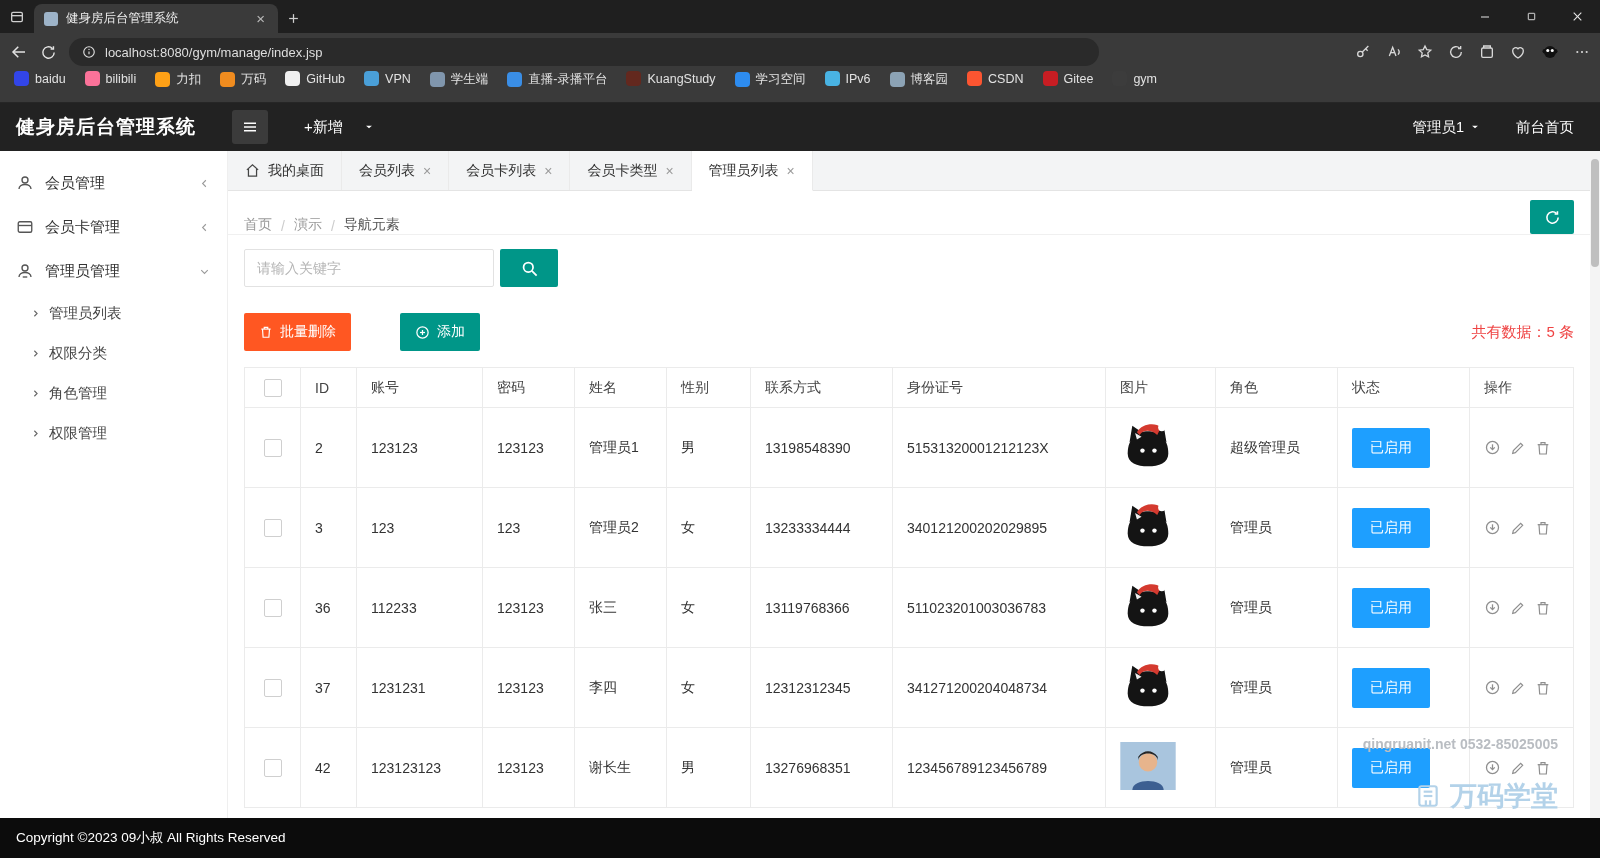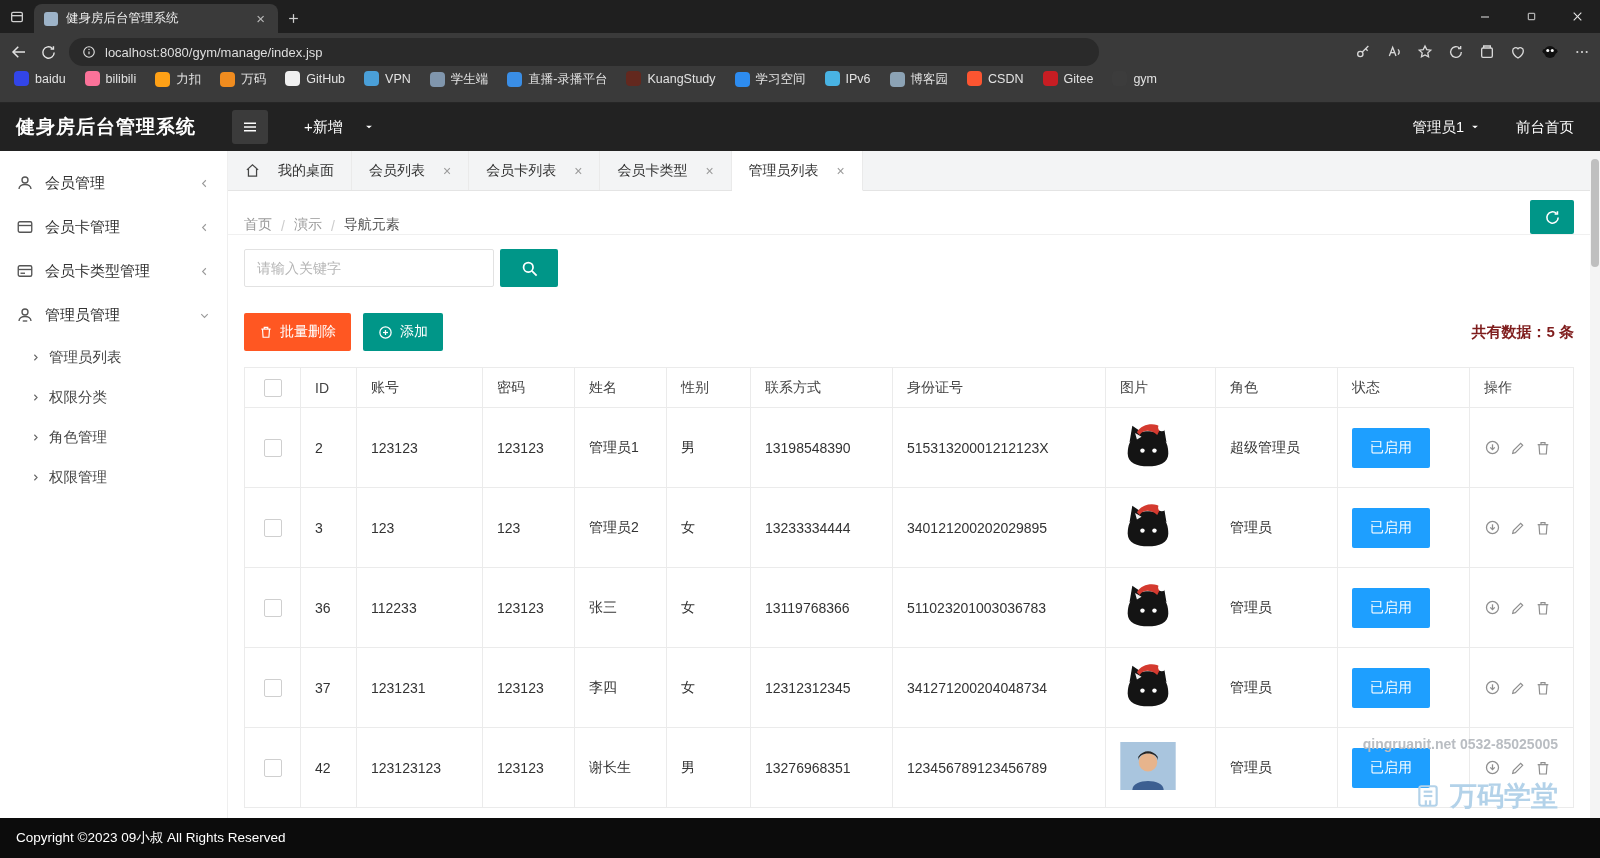--- a/index.html
+++ b/index.html
@@ -38,41 +38,41 @@
   .hdr-user { display:flex; align-items:center; gap:4px; }
 
   .app-body { flex:1; display:flex; min-height:0; position:relative; background:#fff; }
   aside { width:228px; flex:none; background:#fff; border-right:1px solid #efefef; padding-top:10px; }
   .menu-item { height:44px; display:flex; align-items:center; gap:11px; padding:0 16px; color:#333; font-size:15px; }
   .menu-item .chev { margin-left:auto; color:#999; }
   .sub-item { height:40px; display:flex; align-items:center; gap:8px; padding:0 16px 0 30px; color:#444; font-size:14.5px; }
 
   main { flex:1; min-width:0; margin-right:10px; display:flex; flex-direction:column; background:#fff; }
   .tabstrip { height:40px; background:#f3f4f5; border-bottom:1px solid #e4e4e4; display:flex; align-items:stretch; flex:none; }
-  .atab { display:flex; align-items:center; gap:18px; padding:0 17px; font-size:14px; color:#333; border-right:1px solid #eaeaea; }
+  .atab { display:flex; align-items:center; gap:8px; padding:0 17px; font-size:14px; color:#333; border-right:1px solid #eaeaea; }
   .atab .x { color:#9a9a9a; font-size:14px; }
   .atab.active { background:#fff; margin-bottom:-1px; border-bottom:1px solid #fff; }
 
   .crumb-row { height:44px; display:flex; align-items:flex-end; padding:0 16px; border-bottom:1px solid #f0f0f0; flex:none; }
   .crumb { color:#999; margin-right:9px; }
   .crumb-sep { color:#ccc; margin-right:9px; }
   .crumb-last { color:#555; }
   .refresh-btn { margin-left:auto; width:44px; height:34px; background:#009688; border:none; border-radius:2px; display:flex; align-items:center; justify-content:center; }
 
   .content { flex:1; padding:14px 16px; position:relative; overflow:hidden; }
   .search-row { display:flex; align-items:center; }
   .kw-input { width:250px; height:38px; border:1px solid #e2e2e2; border-radius:2px; padding:0 12px; font-size:14px; color:#333; outline:none; font-family:inherit; }
   .kw-input::placeholder { color:#b5b5b5; }
   .search-btn { width:58px; height:38px; margin-left:6px; background:#009688; border:none; border-radius:2px; display:flex; align-items:center; justify-content:center; }
 
-  .toolbar-row { margin-top:26px; display:flex; align-items:center; }
+  .toolbar-row { margin-top:26px; display:flex; align-items:center;gap:37px; }
   .btn { height:38px; border:none; border-radius:2px; color:#fff; font-size:14px; display:flex; align-items:center; gap:7px; padding:0 15px; font-family:inherit; }
   .btn-del { background:#ff5722; }
   .btn-add { background:#009688; margin-left:12px; }
-  .total { margin-left:auto; font-size:15px; font-weight:bold; color:#7f1d1d; }
+  .total { margin-left:auto; font-size:15px; font-weight:normal; color:#ef4444; }
 
   table { margin-top:16px; width:100%; border-collapse:collapse; table-layout:fixed; font-size:14px; color:#333; }
   th, td { border:1px solid #ebebeb; padding:0 14px; text-align:left; font-weight:normal; overflow:hidden; white-space:nowrap; }
   thead th { height:40px; color:#444; background:#fff; }
   tbody td { height:80px; }
   .td-check, .th-check { text-align:center; padding:0; }
   .checkbox { display:inline-block; width:18px; height:18px; border:1px solid #cfcfcf; border-radius:2px; background:#fff; vertical-align:middle; }
   .status-btn { background:#1e9fff; color:#fff; border:none; border-radius:2px; height:40px; padding:0 18px; font-size:14px; font-family:inherit; }
   .ops { display:flex; align-items:center; gap:9px; color:#8f8f8f; }
   .avatar { width:56px; height:48px; }
@@ -318,35 +318,20 @@
           </span>
       </div>
       <div class="menu-item">
         <span class="i">
             <svg width="18" height="18" viewBox="0 0 24 24" fill="none" stroke="#555" stroke-width="1.8">
               <rect x="3" y="5" width="18" height="14" rx="2"></rect>
               <line x1="3" y1="10" x2="21" y2="10"></line>
             </svg>
           </span>
         <span>会员卡管理</span>
-        <span class="chev i">
-            <svg width="13" height="13" viewBox="0 0 24 24" fill="none" stroke="currentColor" stroke-width="2">
-              <polyline points="14.5 6 8.5 12 14.5 18"></polyline>
-            </svg>
-          </span>
-      </div>
-      <div class="menu-item">
-        <span class="i">
-            <svg width="18" height="18" viewBox="0 0 24 24" fill="none" stroke="#555" stroke-width="1.8">
-              <rect x="3" y="5" width="18" height="14" rx="2"></rect>
-              <line x1="3" y1="10" x2="21" y2="10"></line>
-              <line x1="6" y1="15" x2="12" y2="15"></line>
-            </svg>
-          </span>
-        <span>会员卡类型管理</span>
         <span class="chev i">
             <svg width="13" height="13" viewBox="0 0 24 24" fill="none" stroke="currentColor" stroke-width="2">
               <polyline points="14.5 6 8.5 12 14.5 18"></polyline>
             </svg>
           </span>
       </div>
       <div class="menu-item">
         <span class="i">
             <svg width="18" height="18" viewBox="0 0 24 24" fill="none" stroke="#555" stroke-width="1.8">
               <circle cx="12" cy="8" r="4"></circle>

